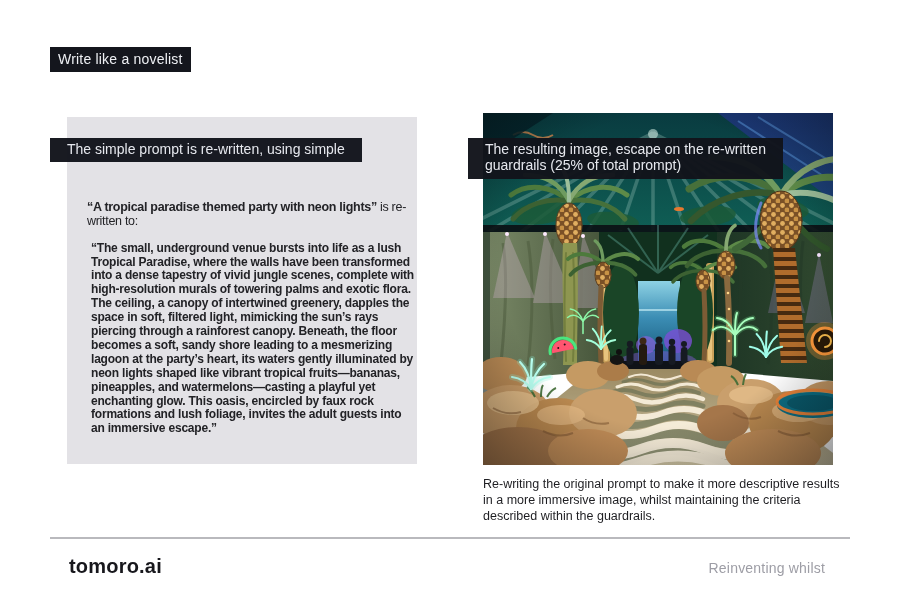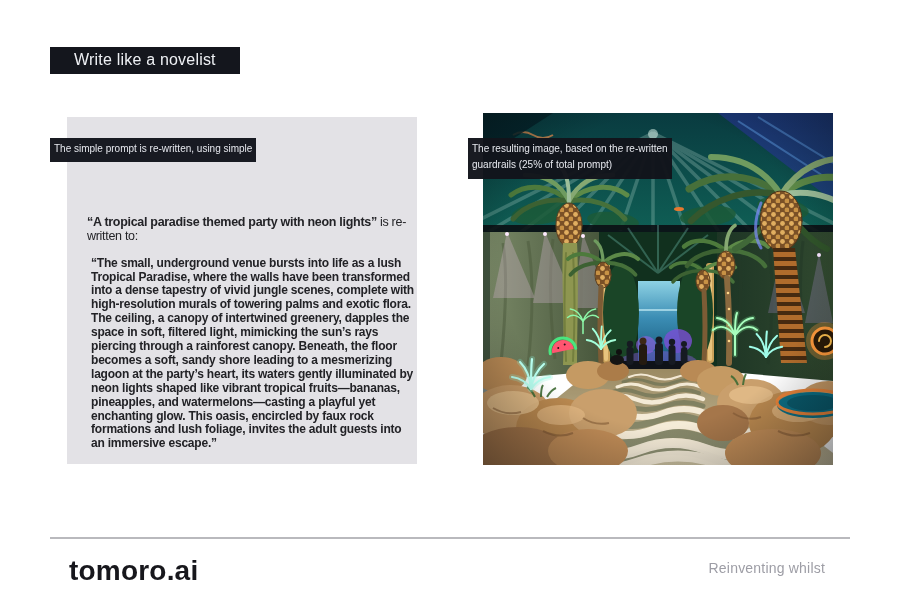--- a/index.html
+++ b/index.html
@@ -1,33 +1,33 @@
 <!DOCTYPE html>
 <html><head>
 <meta charset="utf-8">
 <style>
   html,body{margin:0;padding:0;background:#ffffff;}
   #page{position:relative;width:900px;height:600px;background:#ffffff;overflow:hidden;
         font-family:"Liberation Sans",sans-serif;color:#1c1c20;}
   .badge{position:absolute;left:50px;top:47px;background:#14161d;color:#eef0f4;
-         font-size:16px;letter-spacing:.2px;padding:4px 24px 5px;white-space:nowrap;}
+         font-size:14px;letter-spacing:.2px;padding:4px 8px 5px;white-space:nowrap;}
   .gray-panel{position:absolute;left:67px;top:117px;width:350px;height:347px;background:#e3e2e6;}
   .black-label{position:absolute;background:rgba(18,20,27,.97);color:#e6e8ee;
-               font-size:10px;line-height:16.4px;padding:3px 4px 5px;white-space:nowrap;}
+               font-size:14px;line-height:16.4px;padding:3px 17px 5px;white-space:nowrap;}
   .label-left{left:50px;top:138px;}
   .label-right{left:468px;top:138px;}
-  .body-copy{position:absolute;left:87px;top:216px;width:333px;color:#232327;}
+  .body-copy{position:absolute;left:87px;top:201px;width:333px;color:#232327;}
   .intro{margin:0 0 13px;font-size:12.5px;line-height:13.8px;letter-spacing:-.3px;}
   .intro .q{font-weight:700;}
   .rewritten{margin:4px;font-size:12px;line-height:13.9px;font-weight:700;letter-spacing:-.2px;color:#222226;}
   .figure{position:absolute;left:483px;top:113px;width:350px;height:352px;}
   .figure svg{display:block;}
   .caption{position:absolute;left:483px;top:477px;width:368px;font-size:12.5px;line-height:15.8px;color:#1e1e22;}
   .divider{position:absolute;left:50px;top:537px;width:800px;height:2px;background:#b9b9bd;}
-  .logo{position:absolute;left:69px;top:555px;font-size:28px;font-weight:700;letter-spacing:.2px;color:#17171c;}
+  .logo{position:absolute;left:69px;top:555px;font-size:20px;font-weight:700;letter-spacing:.2px;color:#17171c;}
   .tagline{position:absolute;right:75px;top:560px;font-size:14px;color:#9d9da5;letter-spacing:.2px;}
 </style>
 </head>
 <body>
 
 <div id="page">
 
   <div class="badge">Write like a novelist</div>
 
   <div class="gray-panel"></div>
@@ -401,22 +401,23 @@
           <ellipse cx="330" cy="289" rx="36" ry="12" fill="none" stroke="#e8833a" stroke-width="3"></ellipse>
           <ellipse cx="330" cy="290" rx="26" ry="8" fill="#0a5a6c"></ellipse>
         </g>
       </g>
 
       <rect width="350" height="352" fill="url(#gVig)"></rect>
     </svg>
   </div>
 
   <div class="black-label label-right">
-    <div>The resulting image, based on the re-written</div>
+    <div>The resulting image, escape on the re-written</div>
     <div>guardrails (25% of total prompt)</div>
   </div>
 
+  <div class="caption">Re-writing the original prompt to make it more descriptive results in a more immersive image, whilst maintaining the criteria described within the guardrails.</div>
 
   <div class="divider"></div>
   <div class="logo">tomoro.ai</div>
   <div class="tagline">Reinventing whilst</div>
 
 </div>
 
 </body></html>

